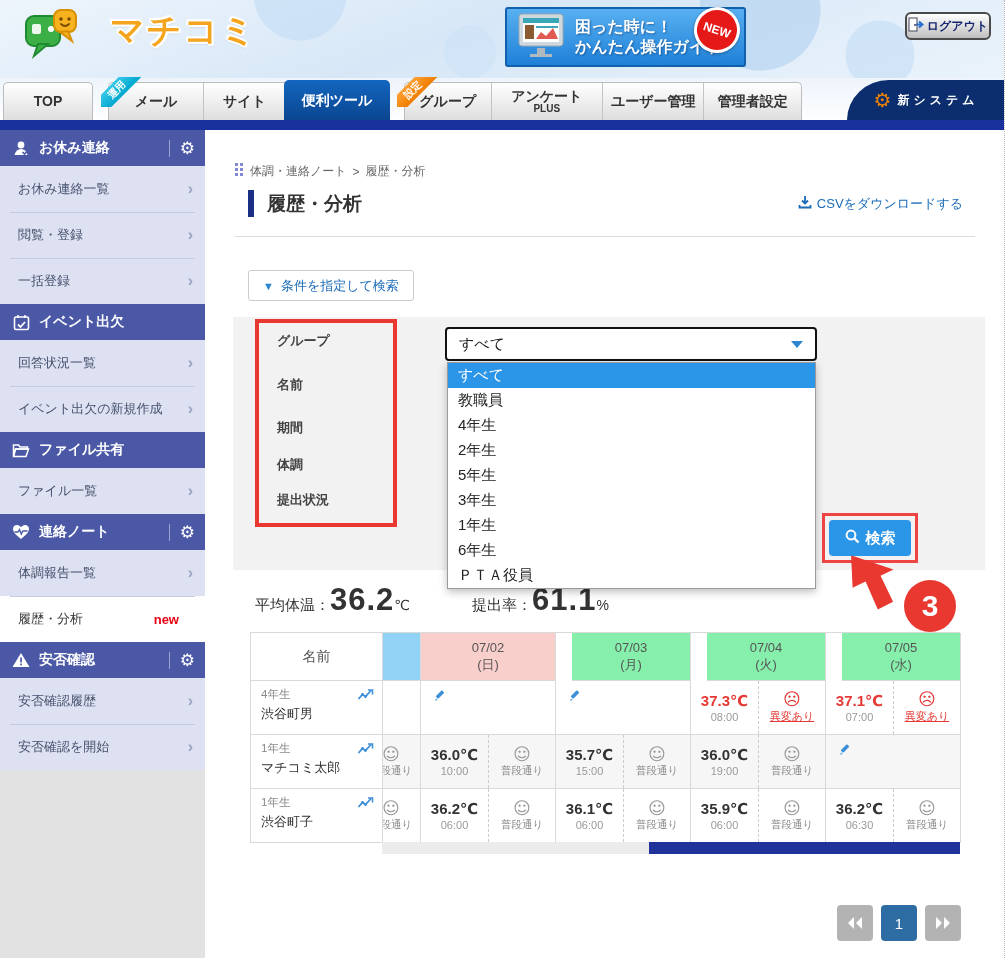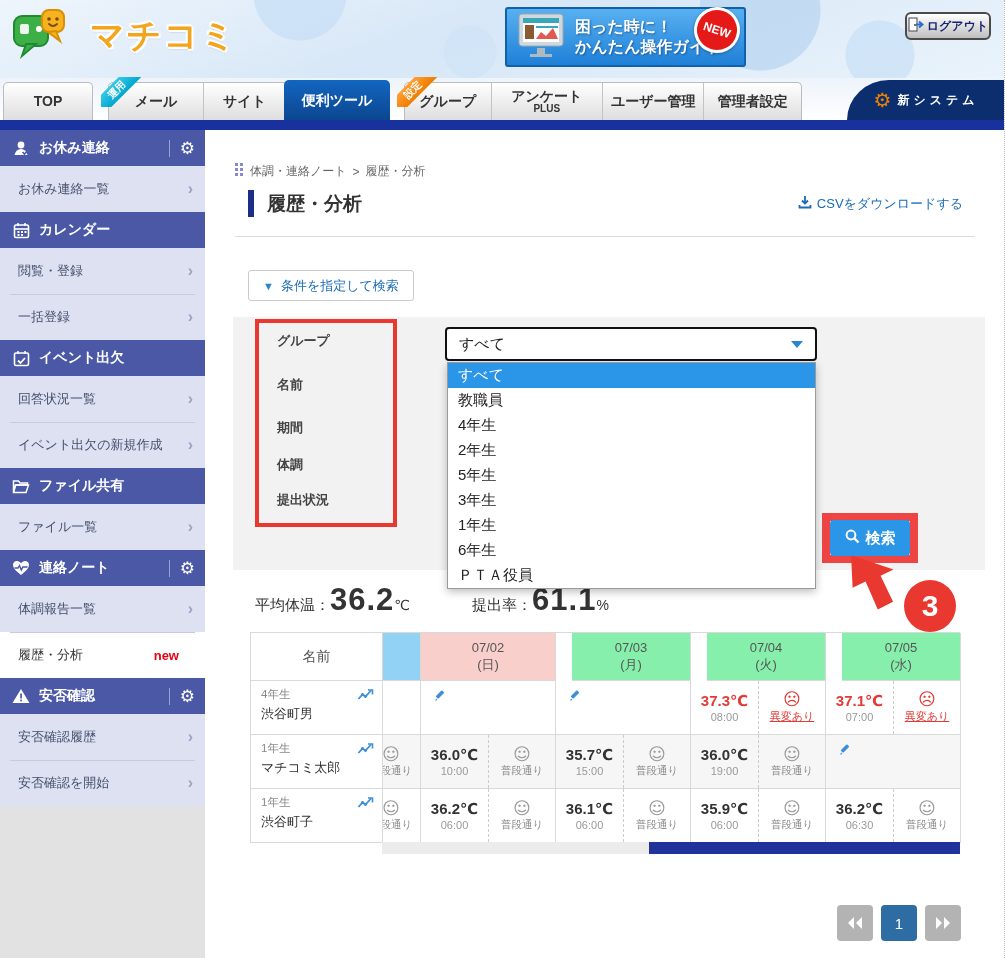--- a/index.html
+++ b/index.html
@@ -9,21 +9,21 @@
           border-right:1px dotted #b9b9b9; }
 
   
   .header { position:absolute; top:0; left:0; width:1005px; height:78px;
     background:
       radial-gradient(circle 60px at 760px 10px, rgba(185,214,242,.75) 0 60px, transparent 61px),
       radial-gradient(circle 34px at 880px 55px, rgba(200,224,246,.7) 0 34px, transparent 35px),
       radial-gradient(circle 46px at 300px -6px, rgba(196,221,245,.65) 0 46px, transparent 47px),
       radial-gradient(circle 26px at 470px 52px, rgba(205,227,247,.6) 0 26px, transparent 27px),
       linear-gradient(160deg,#eef5fc 0%,#d7e7f7 45%,#eaf3fb 100%); }
-  .logo { position:absolute; left:12px; top:8px; display:flex; align-items:center; gap:12px; }
+  .logo { position:absolute; left:24px; top:8px; display:flex; align-items:flex-start; gap:20px; }
   .logo-text { font-size:34px; font-weight:bold; color:#f5a41d; letter-spacing:2px;
     text-shadow:-2px 0 #fff,2px 0 #fff,0 -2px #fff,0 2px #fff,2px 2px #fff,-2px -2px #fff,1px 2px 2px rgba(0,0,0,.25); }
 
   .guide-banner { position:absolute; left:505px; top:7px; width:241px; height:60px;
     background:linear-gradient(#58b0f0,#1f80d8); border:2px solid #1160ac; border-radius:3px;
     display:flex; align-items:center; gap:10px; padding-left:10px; cursor:pointer; }
   .guide-text { color:#fff; font-weight:bold; line-height:1.25; font-size:16px;
     text-shadow:1px 1px 2px rgba(0,40,90,.5); }
   .new-badge { position:absolute; right:4px; top:-2px; width:46px; height:46px; border-radius:50%;
     background:#e61919; border:3px solid #fff; color:#fff; font-weight:bold; font-size:12px;
@@ -105,21 +105,21 @@
   .group-select .caret { margin-left:auto; width:0; height:0; border-left:6px solid transparent;
     border-right:6px solid transparent; border-top:7px solid #2b85d0; }
 
   .dropdown { position:absolute; left:242px; top:232px; width:369px; background:#fff;
     border:1px solid #9a9a9a; box-shadow:0 3px 8px rgba(0,0,0,.25); z-index:10; }
   .dd-option { height:25px; display:flex; align-items:center; padding:0 10px; font-size:15px;
     color:#222; cursor:pointer; }
   .dd-option.selected { background:#2b95e8; color:#fff; }
 
   .search-frame { position:absolute; left:589px; top:196px; width:96px; height:50px;
-    border:8px solid #ef4444; display:flex; align-items:center; justify-content:center; background:transparent; }
+    border:3px solid #ef4444; display:flex; align-items:center; justify-content:center; background:transparent; }
   .search-btn { width:82px; height:36px; background:#2b95e8; border:none; border-radius:4px;
     color:#fff; font-size:15px; font-weight:bold; display:flex; align-items:center; justify-content:center;
     gap:6px; cursor:pointer; }
 
   .anno-arrow { position:absolute; left:628px; top:426px; z-index:11; pointer-events:none; }
   .anno-badge { position:absolute; left:699px; top:450px; width:52px; height:52px; border-radius:50%;
     background:#e8382f; color:#fff; font-size:30px; font-weight:bold; display:flex; align-items:center;
     justify-content:center; z-index:11; }
 
   .stats { position:absolute; top:452px; left:50px; display:flex; align-items:baseline; }
@@ -269,36 +269,20 @@
           </svg>
       </span>
       <span class="sb-label">お休み連絡</span>
       <span class="sb-gear">⚙</span>
     </div>
     <div class="sb-item">
       <span class="sb-label">お休み連絡一覧</span>
       <span class="sb-chevron">›</span>
     </div>
 
-    <div class="sb-header">
-      <span class="sb-icon">
-        <svg width="17" height="17" viewBox="0 0 17 17">
-            <rect x="1.5" y="3" width="14" height="12.5" rx="1.5" fill="none" stroke="#fff" stroke-width="1.6"></rect>
-            <line x1="1.5" y1="7" x2="15.5" y2="7" stroke="#fff" stroke-width="1.6"></line>
-            <line x1="5" y1="1" x2="5" y2="4" stroke="#fff" stroke-width="1.6"></line>
-            <line x1="12" y1="1" x2="12" y2="4" stroke="#fff" stroke-width="1.6"></line>
-            <rect x="4.5" y="9" width="2" height="2" fill="#fff"></rect>
-            <rect x="8" y="9" width="2" height="2" fill="#fff"></rect>
-            <rect x="11.5" y="9" width="2" height="2" fill="#fff"></rect>
-            <rect x="4.5" y="12" width="2" height="2" fill="#fff"></rect>
-            <rect x="8" y="12" width="2" height="2" fill="#fff"></rect>
-          </svg>
-      </span>
-      <span class="sb-label">カレンダー</span>
-    </div>
     <div class="sb-item">
       <span class="sb-label">閲覧・登録</span>
       <span class="sb-chevron">›</span>
     </div>
     <div class="sb-item">
       <span class="sb-label">一括登録</span>
       <span class="sb-chevron">›</span>
     </div>
 
     <div class="sb-header">

